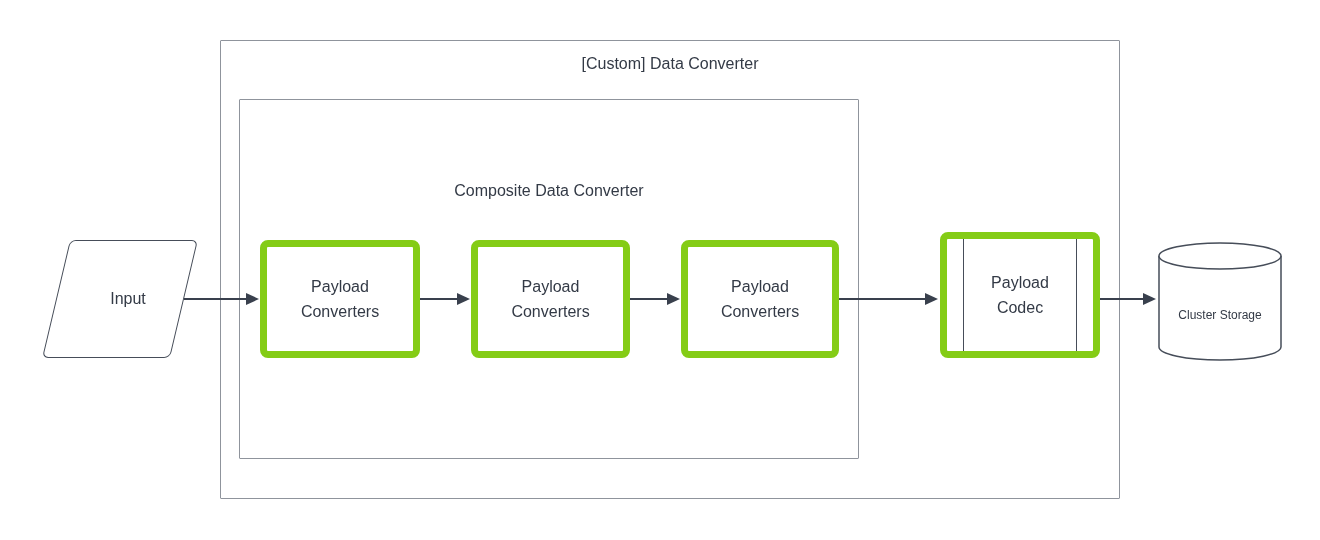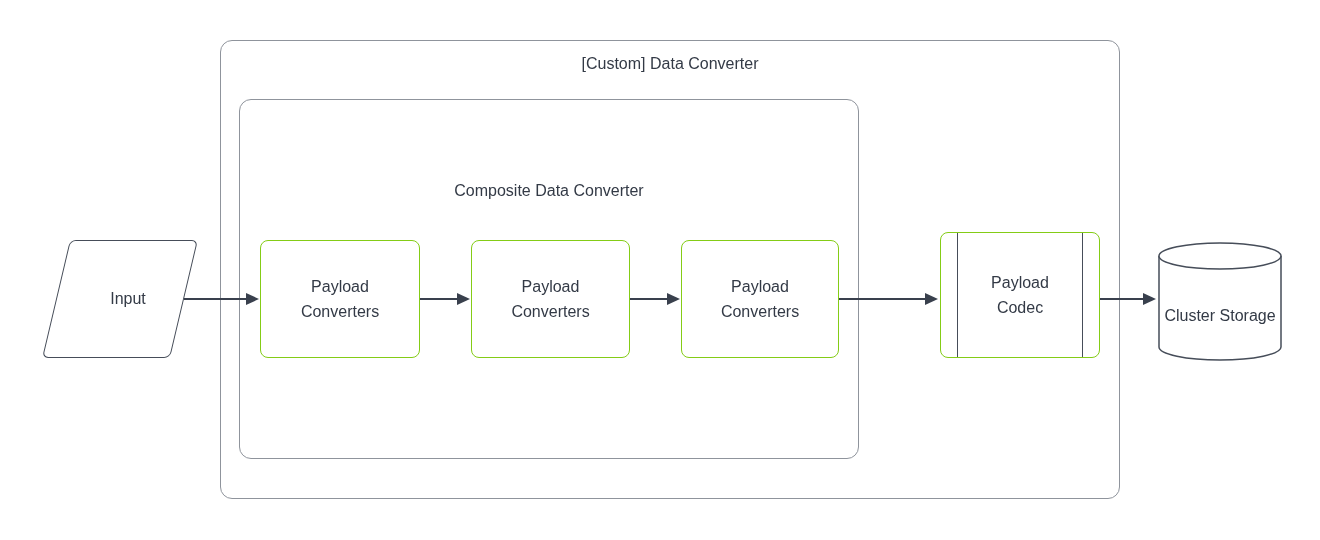--- a/index.html
+++ b/index.html
@@ -13,42 +13,42 @@
     width: 1320px;
     height: 540px;
     background: #ffffff;
     overflow: hidden;
     color: #333a46;
   }
   
   .group-frame {
     position: absolute;
     border: 1px solid #8f949c;
-    border-radius: 12px;
+    border-radius: 1px;
     background: transparent;
     box-sizing: border-box;
   }
   .outer-frame { left: 220px; top: 40px; width: 900px; height: 459px; }
   .inner-frame { left: 239px; top: 99px; width: 620px; height: 360px; }
   .group-label {
     position: absolute;
     left: 0;
     width: 100%;
     text-align: center;
     font-size: 16px;
     color: #333a46;
     white-space: nowrap;
   }
   .outer-label { top: 14px; }
   .inner-label { top: 45px; margin-top: 37px; }
 
   
   .node-box {
     position: absolute;
-    border: 1px solid #84cc16;
+    border: 7px solid #84cc16;
     border-radius: 8px;
     background: #ffffff;
     box-sizing: border-box;
     display: flex;
     align-items: center;
     justify-content: flex-end;
     text-align: center;
     font-size: 16px;
     line-height: 25px;
     color: #333a46;
@@ -96,21 +96,21 @@
   .cylinder-wrap {
     position: absolute;
     left: 1158px; top: 242px; width: 124px; height: 120px;
   }
   .cylinder-wrap svg { position: absolute; left: 0; top: 0; }
   .cylinder-label {
     position: absolute;
     left: 0; top: 26px; width: 100%; height: 94px;
     display: flex; align-items: center; justify-content: center;
     text-align: center;
-    font-size: 16px;
+    font-size: 12px;
     line-height: 25px;
     color: #333a46;
   }
 
   
   .arrow-line {
     position: absolute;
     top: 298px;
     height: 2px;
     background: #39404d;

